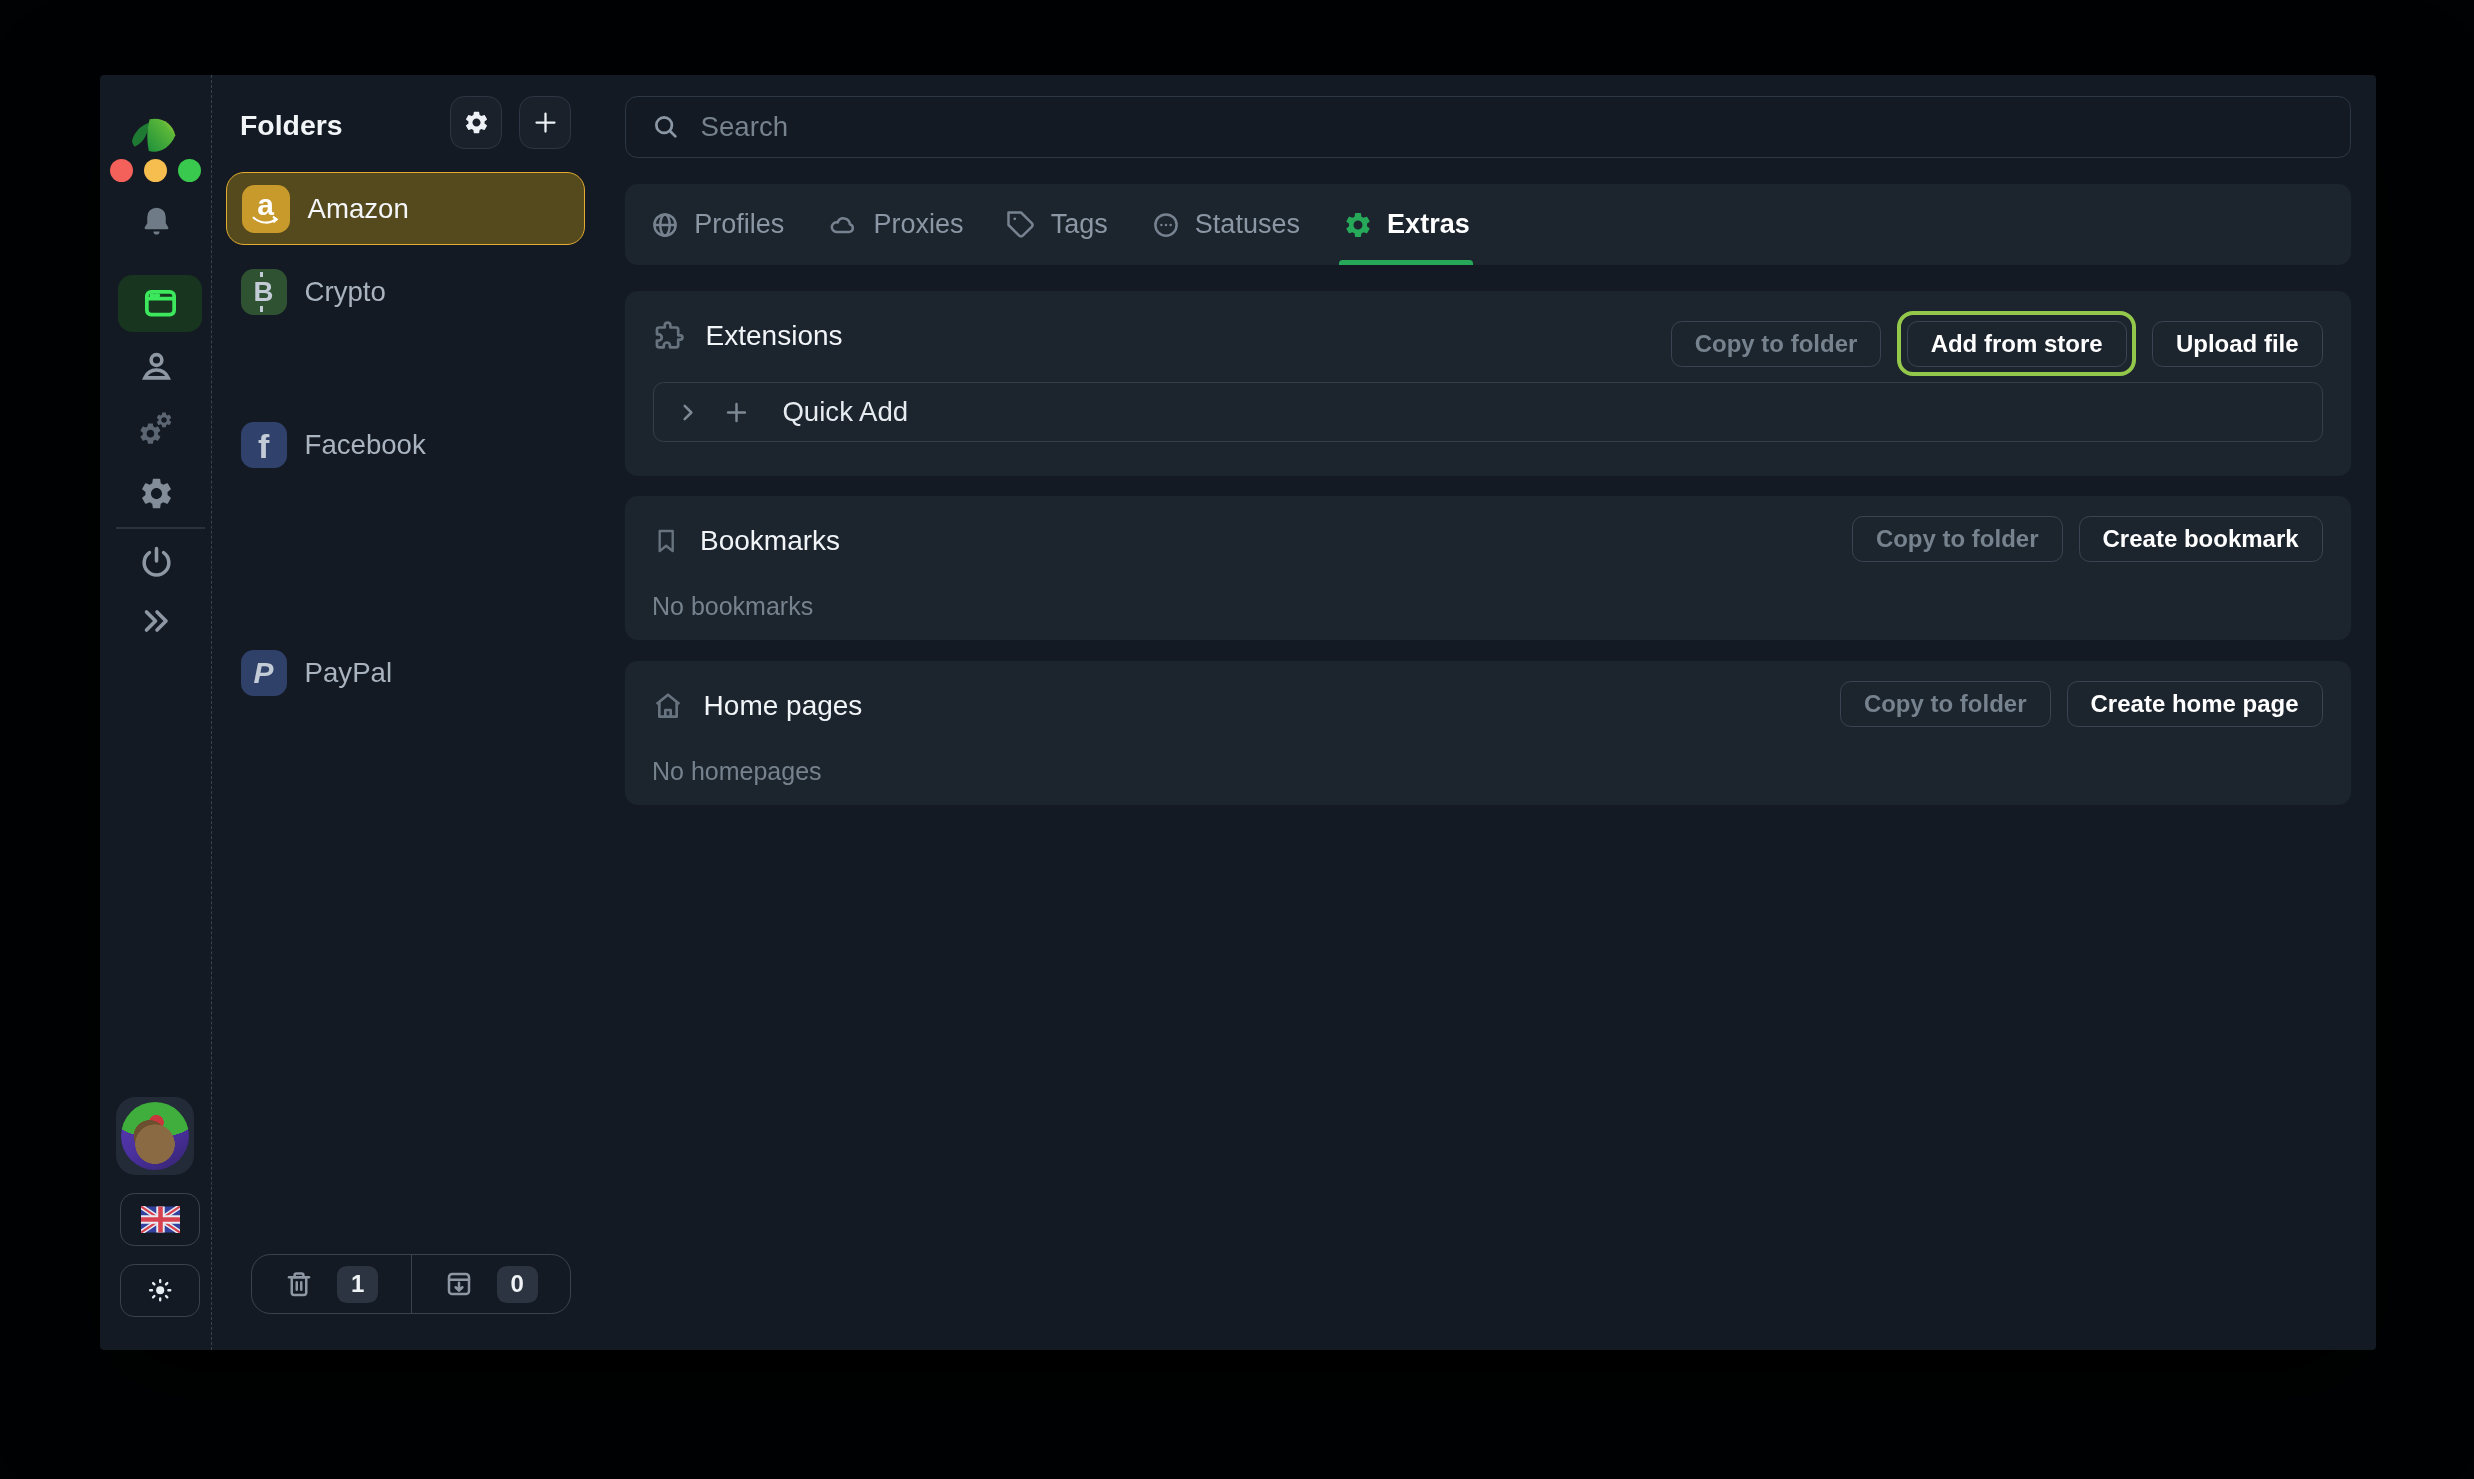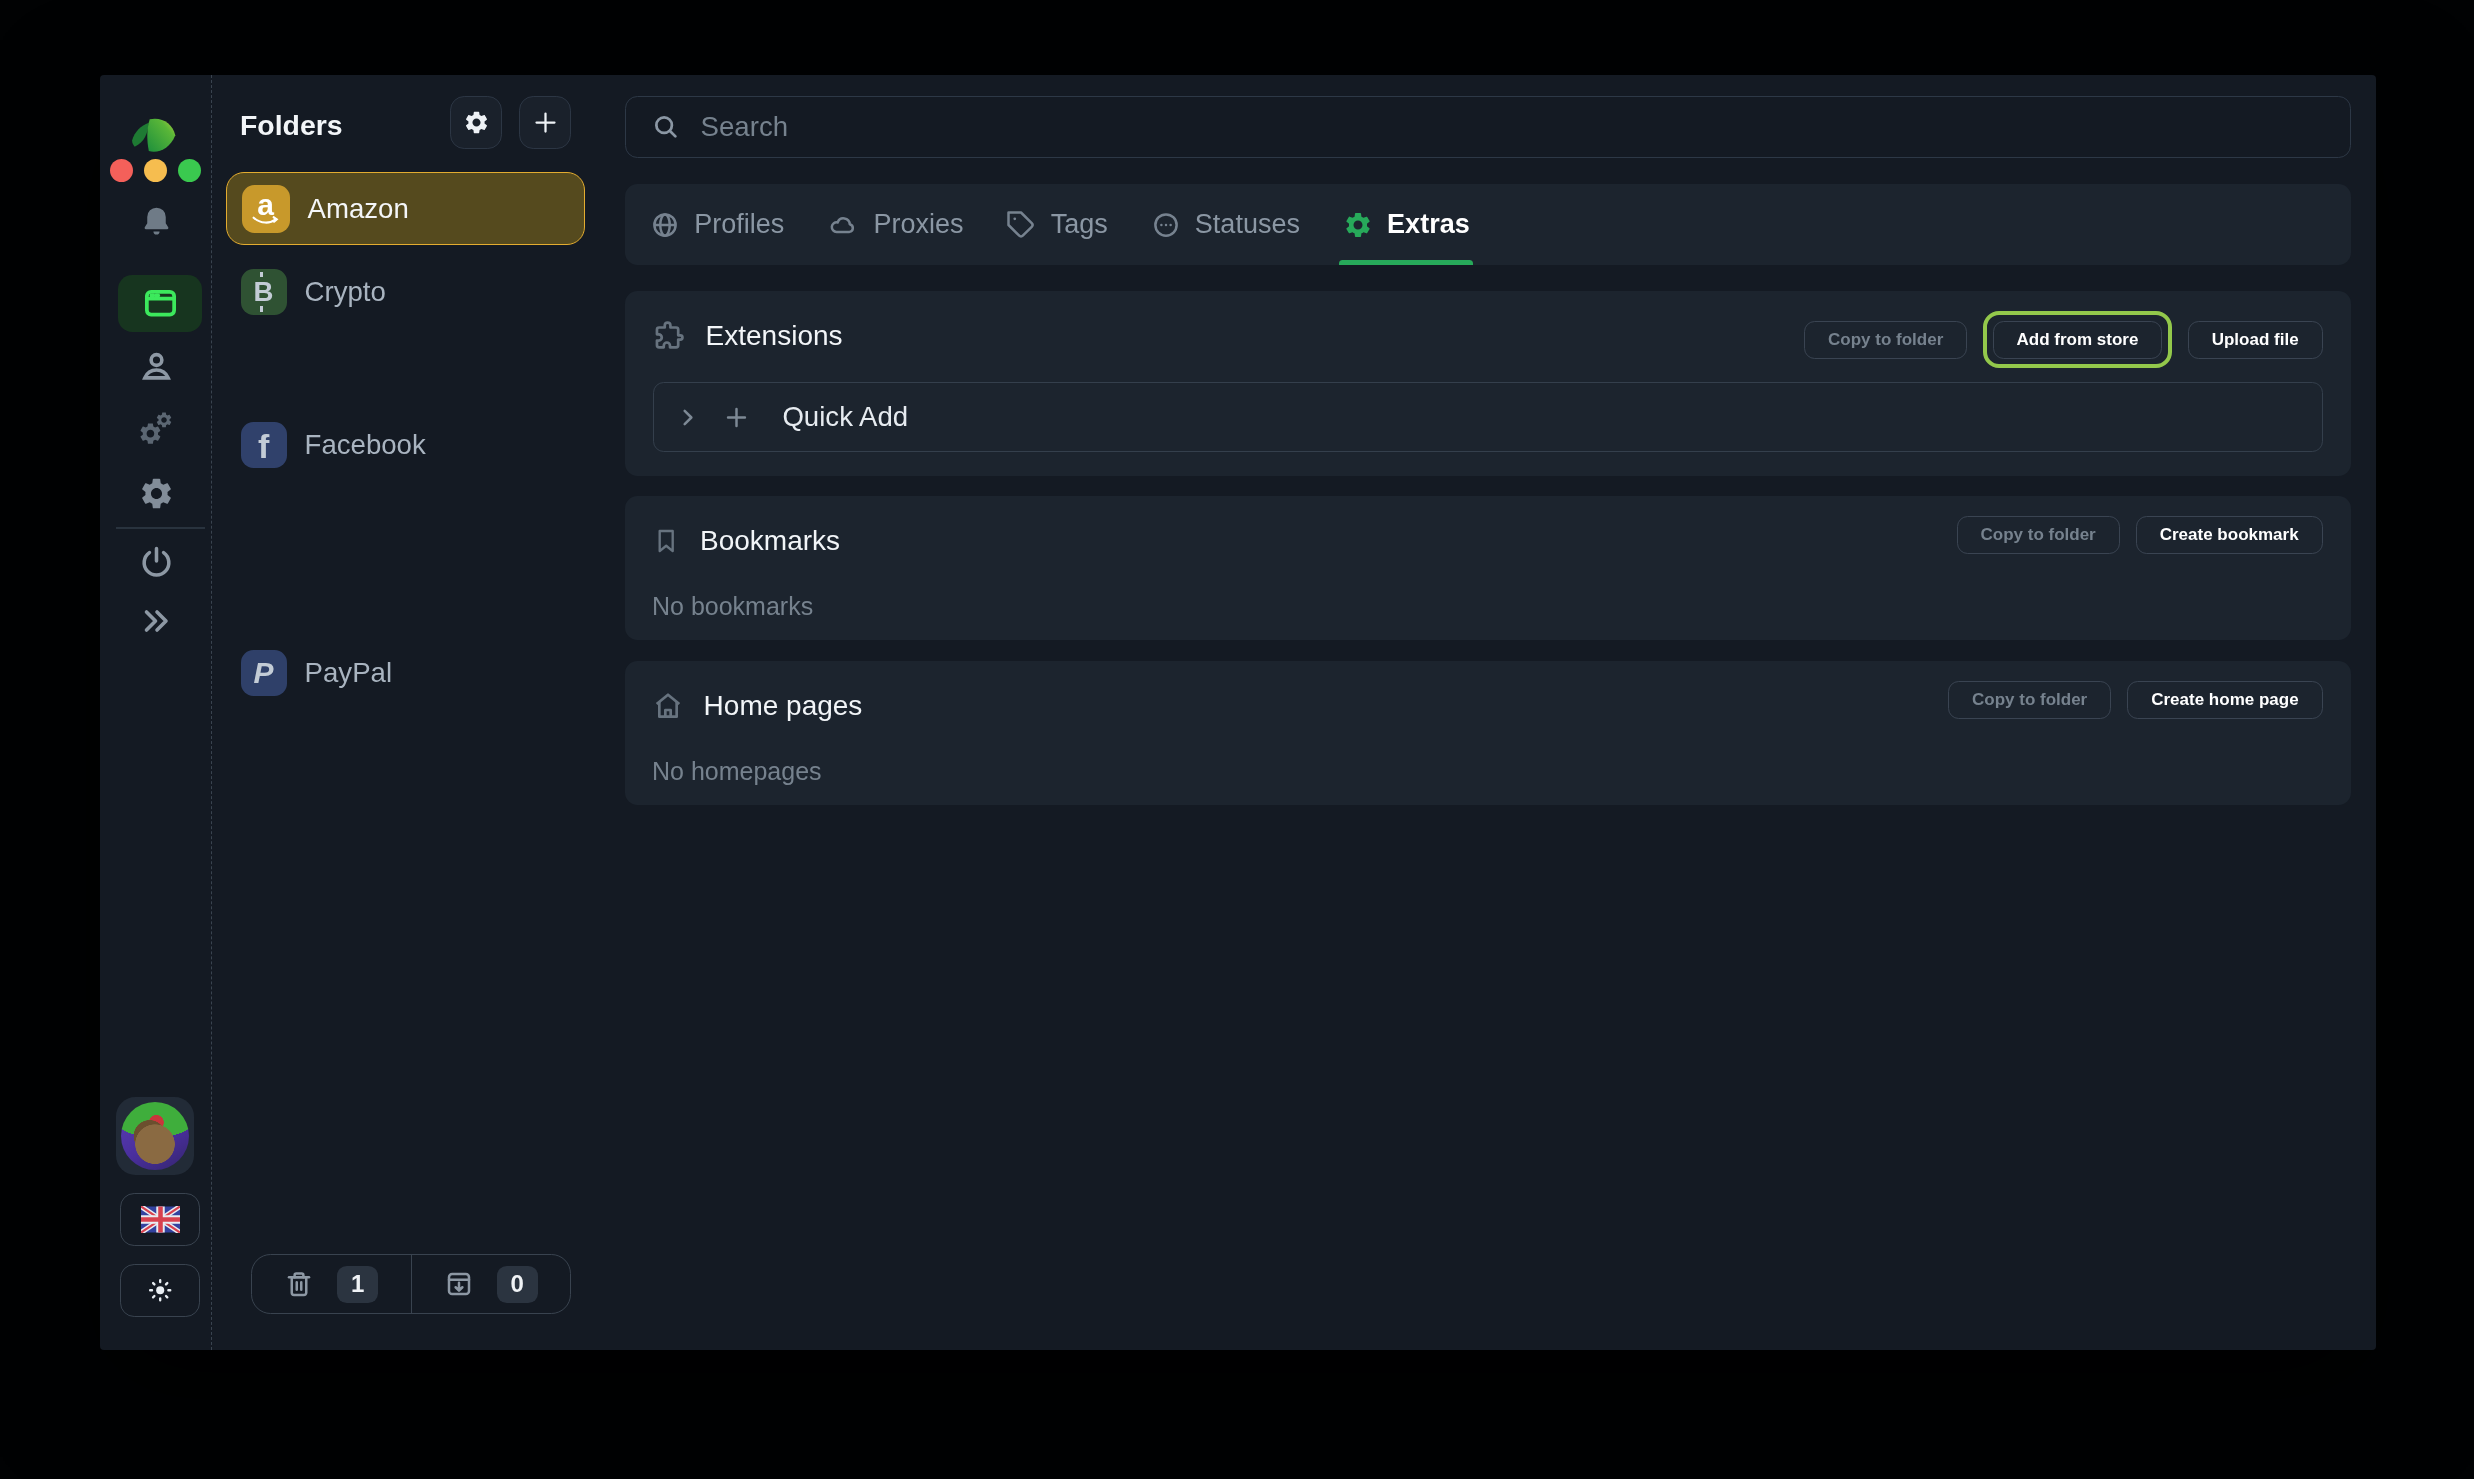--- a/index.html
+++ b/index.html
@@ -112,26 +112,26 @@
     height:5.3px; border-radius:3.6px 3.6px 0 0; background:#27a95a; }
 
   .panel { position:absolute; left:0; width:1726px; background:#1c242e; border-radius:12.4px; }
   .panel.ext  { top:216px; height:185px; }
   .panel.bmk  { top:421px; height:144px; }
   .panel.home { top:586px; height:144px; }
   .p-head { position:absolute; left:27px; top:19.6px; height:50px;
     display:flex; align-items:center; gap:19.6px; color:#67737f; }
   .p-title { font-size:28px; font-weight:500; color:#f2f5f8; }
   .p-actions { position:absolute; right:28.4px; top:20.4px; display:flex; align-items:center; gap:16px; }
-  .btn { height:38px; padding:0 23px; border-radius:10.7px; border:1.8px solid #3a4452;
-    background:transparent; color:#fff; font-size:17px; font-weight:700;
+  .btn { height:46px; padding:0 23px; border-radius:10.7px; border:1.8px solid #3a4452;
+    background:transparent; color:#fff; font-size:24px; font-weight:700;
     font-family:inherit; cursor:pointer; white-space:nowrap; }
   .btn.dim { color:#76828e; }
   .ring { display:inline-flex; padding:5.3px; border:4.4px solid #93c84b; border-radius:16px; }
-  .quick { position:absolute; left:28.4px; right:28.4px; top:91px; height:70px;
+  .quick { position:absolute; left:28.4px; right:28.4px; top:91px; height:60px;
     border:1.8px solid #343f4c; border-radius:10.7px; display:flex; align-items:center;
     padding:0 23px; gap:23px; cursor:pointer; }
   .quick .ql { font-size:27.6px; color:#e6ebf0; margin-left:9px; }
   .empty { position:absolute; left:27px; top:96px; font-size:25px; color:#76828e; }
 </style>
 </head>
 <body>
 
 <svg width="0" height="0" style="position:absolute">
   <defs>

